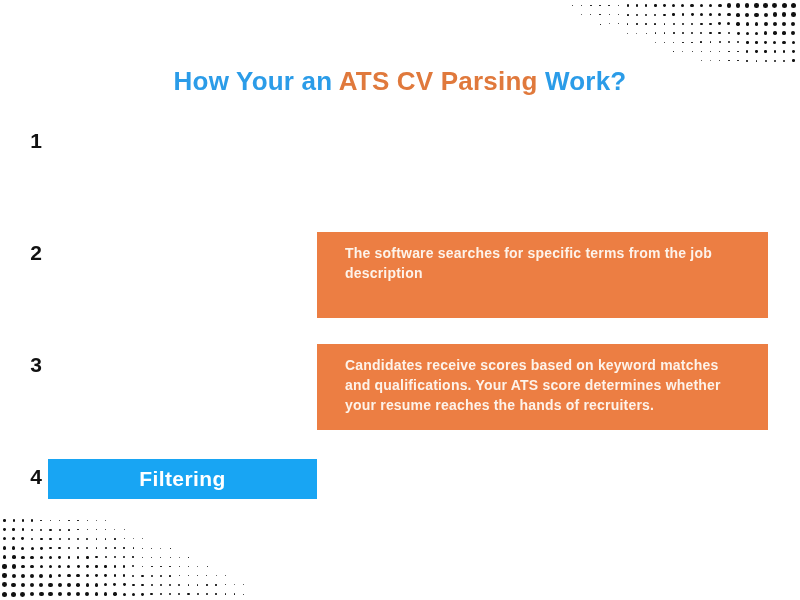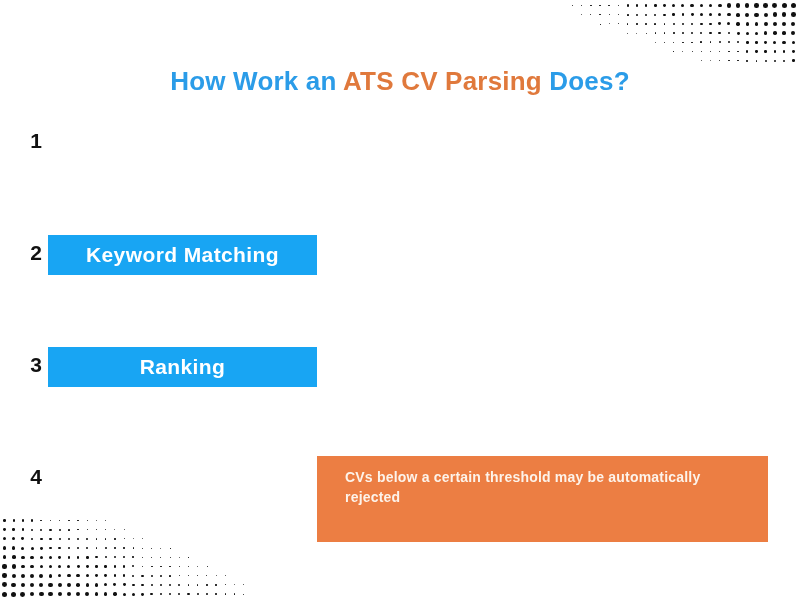--- a/index.html
+++ b/index.html
@@ -416,38 +416,38 @@
       <span class="dot" style="width: 2.08px; height: 2.08px; left: 185.46px; top: 75.06px;"></span>
       <span class="dot" style="width: 1.924px; height: 1.924px; left: 194.738px; top: 75.138px;"></span>
       <span class="dot" style="width: 1.768px; height: 1.768px; left: 204.016px; top: 75.216px;"></span>
       <span class="dot" style="width: 1.612px; height: 1.612px; left: 213.294px; top: 75.294px;"></span>
       <span class="dot" style="width: 1.456px; height: 1.456px; left: 222.572px; top: 75.372px;"></span>
       <span class="dot" style="width: 1.3px; height: 1.3px; left: 231.85px; top: 75.45px;"></span>
       <span class="dot" style="width: 1.144px; height: 1.144px; left: 241.128px; top: 75.528px;"></span>
     </div>
 
   <div class="title">
-    <span class="t-blue">How Work an </span><span class="t-orange">ATS CV Parsing</span><span class="t-blue"> Does?</span>
+    <span class="t-blue">How Your an </span><span class="t-orange">ATS CV Parsing</span><span class="t-blue"> Work?</span>
   </div>
 
   <div class="steps">
 
     <div class="step-row">
       <div class="step-number">1</div>
     </div>
 
     <div class="step-row">
       <div class="step-number">2</div>
-      <div class="step-label">Keyword Matching</div>
+      <div class="step-desc">The software searches for specific terms from the job description</div>
     </div>
 
     <div class="step-row">
       <div class="step-number">3</div>
-      <div class="step-label">Ranking</div>
+      <div class="step-desc">Candidates receive scores based on keyword matches and qualifications. Your ATS score determines whether your resume reaches the hands of recruiters.</div>
     </div>
 
     <div class="step-row">
       <div class="step-number">4</div>
-      <div class="step-desc">CVs below a certain threshold may be automatically rejected</div>
+      <div class="step-label">Filtering</div>
     </div>
 
   </div>
 </div>
 
 </body></html>

